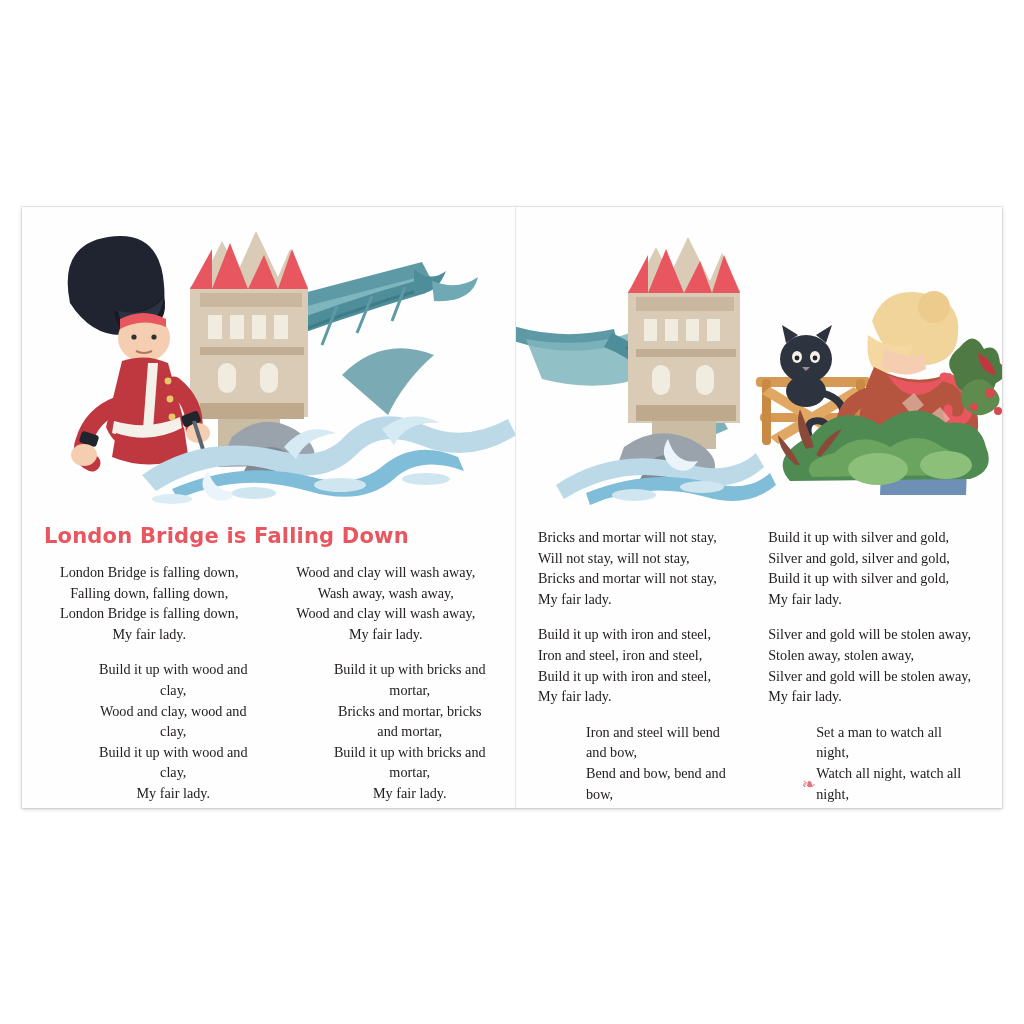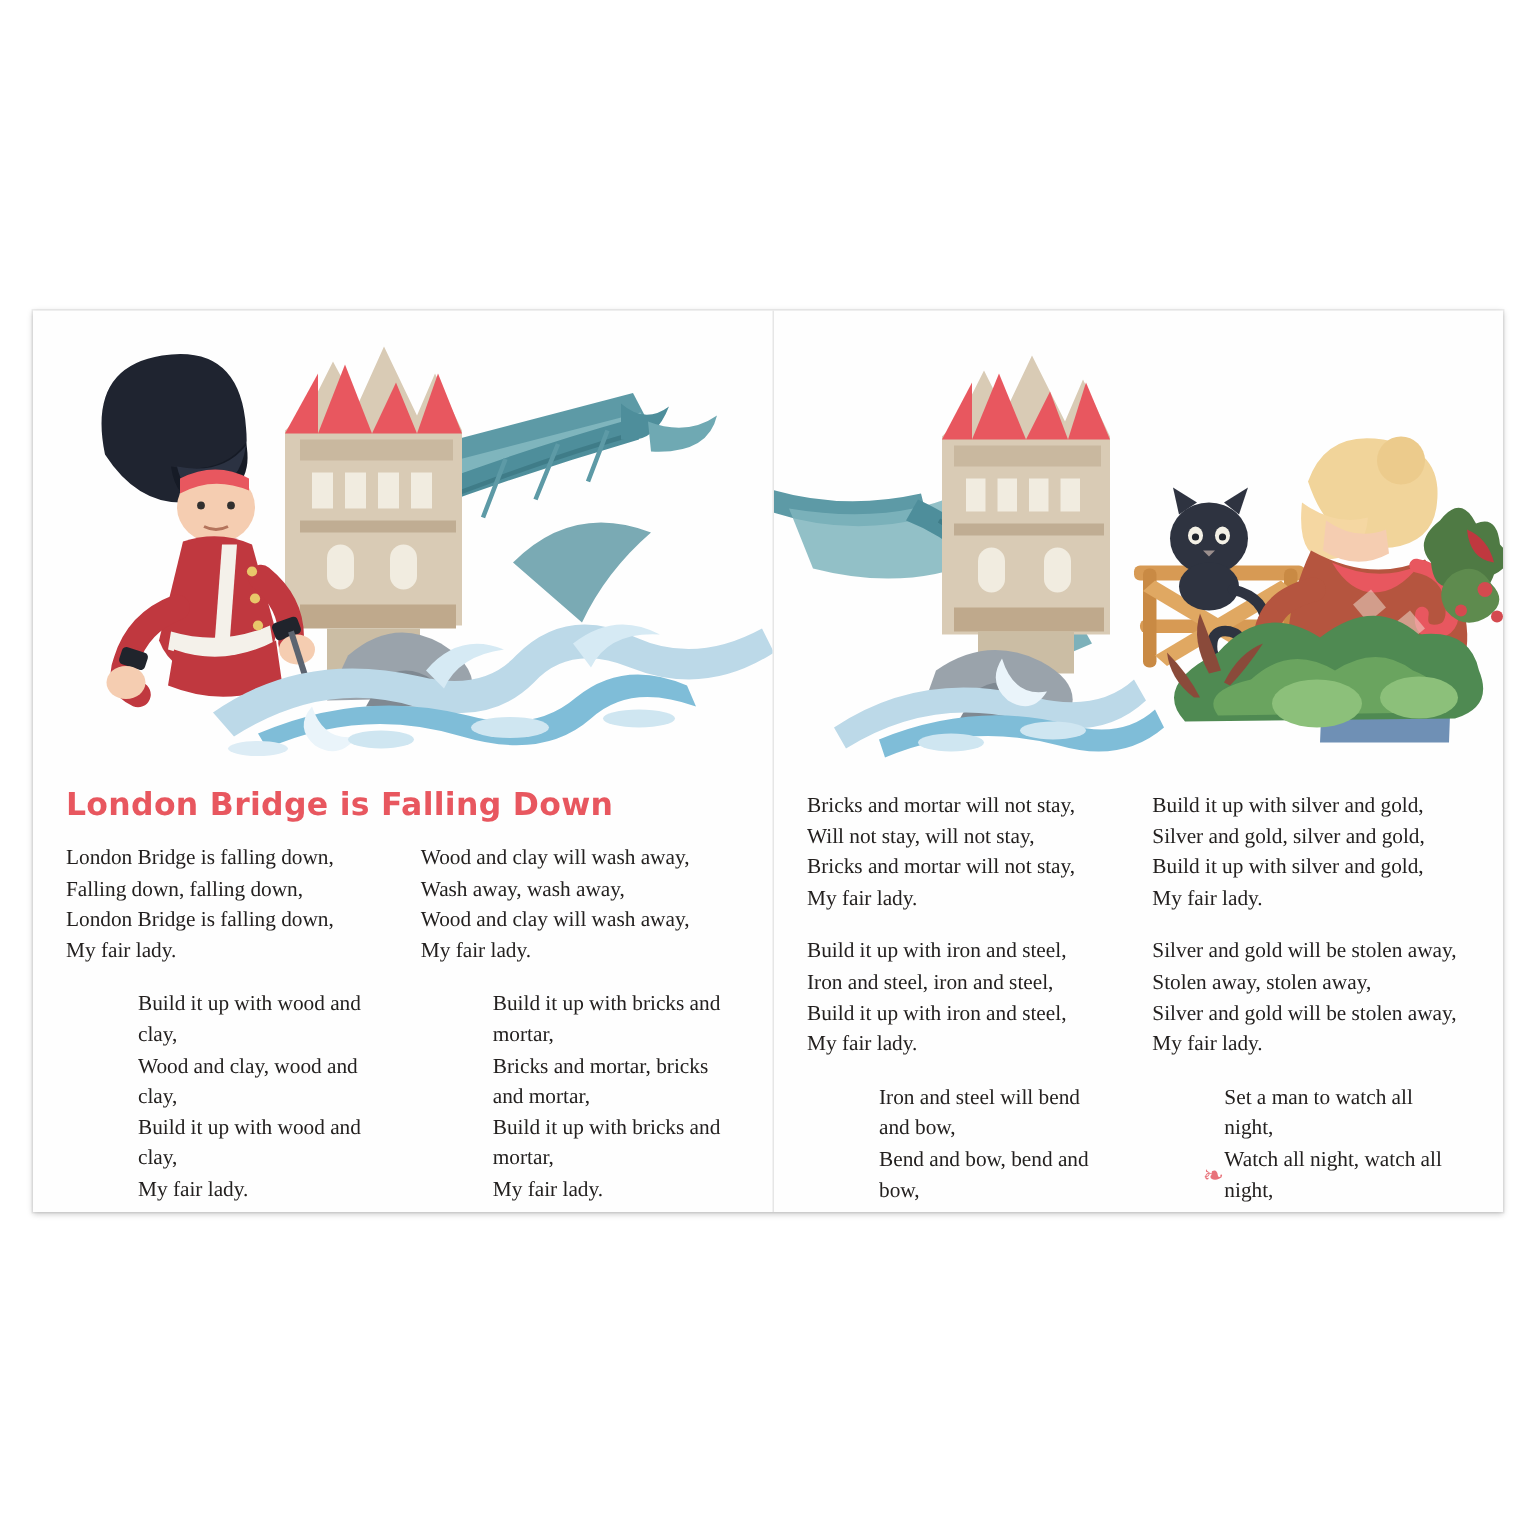--- a/index.html
+++ b/index.html
@@ -62,20 +62,21 @@
     font-weight: bold;
     font-size: 21px;
     color: #e8575f;
     letter-spacing: 0.2px;
     margin: 0 0 14px 0;
     line-height: 1.1;
   }
   .cols {
     display: flex;
     gap: 26px;
+    text-align: center;
   }
   .col { width: 218px; }
   .col-right-a { width: 222px; }
   .col-right-b { width: 228px; }
   .verse {
     font-family: "Liberation Serif", serif;
     font-size: 14.2px;
     line-height: 1.45;
     color: #23201f;
     margin: 0 0 15px 0;

